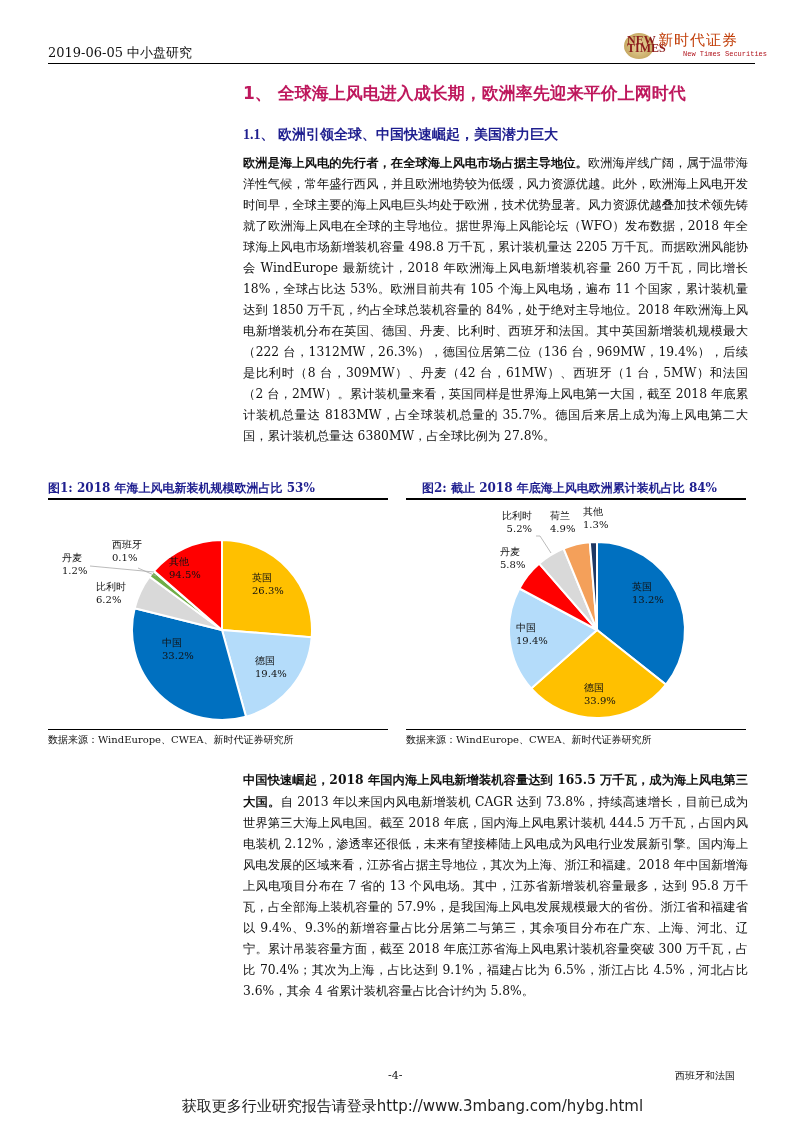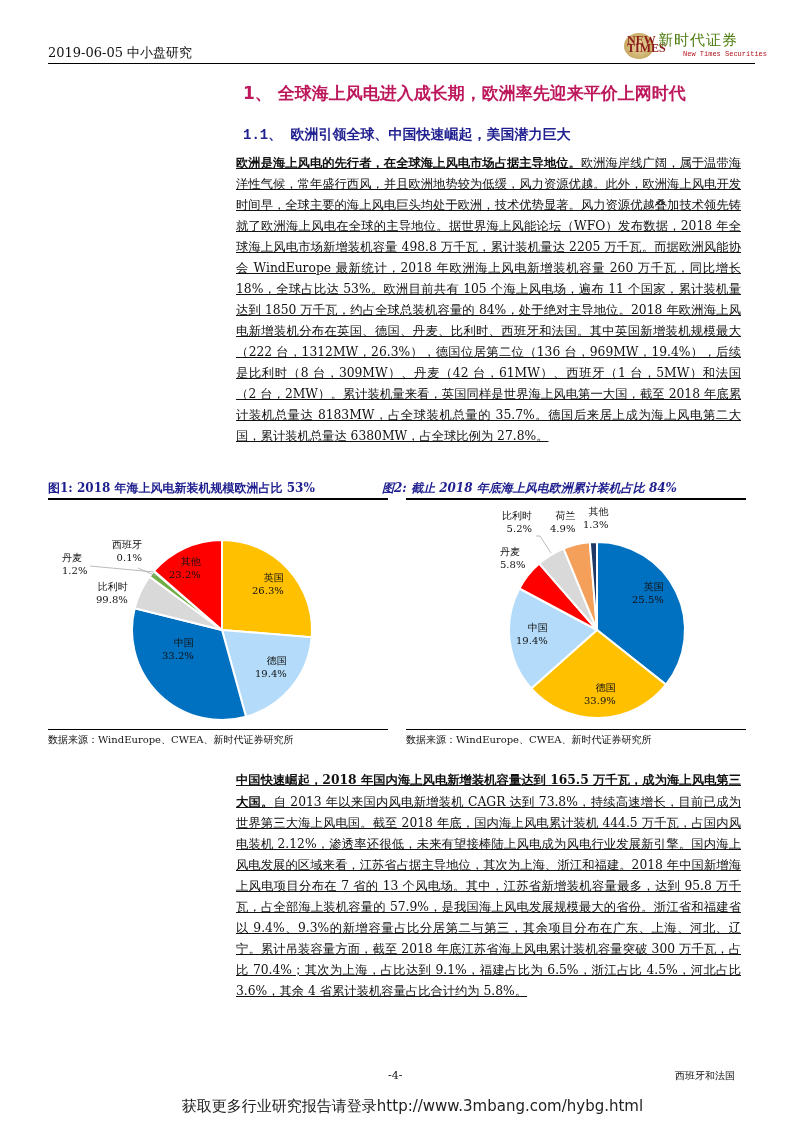--- a/index.html
+++ b/index.html
@@ -3,31 +3,31 @@
 <meta charset="utf-8">
 <style>
   html,body{margin:0;padding:0;background:#fff;}
   body{width:793px;height:1122px;position:relative;overflow:hidden;font-family:"DejaVu Serif","Liberation Serif",serif;color:#111;}
   .abs{position:absolute;}
   .hdr-left{left:48px;top:44px;font-size:13px;text-align:right;}
   .hdr-line{left:48px;top:63px;width:707px;height:1px;background:#000;}
   .logo{left:624px;top:31px;width:150px;height:30px;}
   .logo-circle{position:absolute;left:0;top:2px;width:30px;height:26px;border-radius:50%;background:radial-gradient(circle,#e9d7a0,#b9974b);}
   .logo-txt{position:absolute;left:3px;top:5px;font-size:12px;line-height:8px;color:#8b1b1b;font-family:Liberation Serif, serif;font-weight:bold;}
-  .logo-cn{position:absolute;left:34px;top:0;font-size:15px;color:#4d7c0f;letter-spacing:1px;}
+  .logo-cn{position:absolute;left:34px;top:0;font-size:15px;color:#c2410c;letter-spacing:1px;}
   .logo-en{position:absolute;left:36px;top:19px;font-size:7px;color:#b0121b;font-family:"Liberation Mono",monospace;margin-left:23px;}
   .h1{left:243px;top:82px;font-size:17px;font-weight:bold;color:#be185d;font-family:"DejaVu Sans","Liberation Sans",sans-serif;}
-  .h2{left:243px;top:126px;font-size:14px;font-weight:bold;color:#1f1f8f;font-family:Liberation Mono, monospace;}
-  .para{left:236px;width:505px;font-size:12.3px;line-height:21px;text-align:justify;text-decoration:underline;}
+  .h2{left:243px;top:126px;font-size:14px;font-weight:bold;color:#1f1f8f;font-family:Liberation Serif, serif;}
+  .para{left:243px;width:505px;font-size:12.3px;line-height:21px;text-align:justify;}
   .para b{font-weight:bold;}
   .fig-title{font-size:12px;font-weight:bold;color:#1f1f8f;}
   .fig-line{height:2px;background:#000;}
   .src-line{height:1px;background:#000;}
   .src{font-size:10px;}
-  .pie-label{position:absolute;font-size:10px;text-align:right;line-height:13px;white-space:nowrap;}
+  .pie-label{position:absolute;font-size:10px;text-align:left;line-height:13px;white-space:nowrap;}
   .footer-page{left:388px;top:1069px;font-size:11px;}
   .footer-right{left:675px;top:1069px;font-size:10px;}
   .banner{left:0;width:793px;top:1097px;text-align:center;font-size:15px;font-family:"DejaVu Sans","Liberation Sans",sans-serif;color:#222;padding-left:16px;}
 </style>
 </head>
 <body>
 
 <div class="abs hdr-left">2019-06-05 中小盘研究</div>
 <div class="abs logo">
   <div class="logo-circle"></div>
@@ -51,47 +51,47 @@
       <path d="M174,130 L198.02117903883382,216.7351310461009 A90,90 0 0 1 86.68860631589047,108.16606922841336 Z" fill="#0070c0" stroke="#fff" stroke-width="2"></path>
       <path d="M174,130 L86.68860631589047,108.16606922841336 A90,90 0 0 1 101.522290285999,76.64288618550471 Z" fill="#d9d9d9" stroke="#fff" stroke-width="2"></path>
       <path d="M174,130 L101.522290285999,76.64288618550471 A90,90 0 0 1 105.74742762401502,71.33496472292094 Z" fill="#70ad47" stroke="#fff" stroke-width="2"></path>
       <path d="M174,130 L105.74742762401502,71.33496472292094 A90,90 0 0 1 106.11737573375063,70.90728198223394 Z" fill="#ffffff" stroke="#fff" stroke-width="2"></path>
       <path d="M174,130 L106.11737573375063,70.90728198223394 A90,90 0 0 1 173.99999999999997,40 Z" fill="#ff0000" stroke="#fff" stroke-width="2"></path>
       <line x1="42" y1="66" x2="106" y2="72" stroke="#aaa" stroke-width="0.8"></line>
       <line x1="90" y1="68" x2="108" y2="76" stroke="#aaa" stroke-width="0.8"></line>
     </svg>
   <div class="pie-label" style="left:14px;top:51px;text-align:left;"><span>丹麦</span><br><span>1.2%</span></div>
   <div class="pie-label" style="left:64px;top:38px;"><span>西班牙</span><br><span>0.1%</span></div>
-  <div class="pie-label" style="left:48px;top:80px;"><span>比利时</span><br><span>99.8%</span></div>
-  <div class="pie-label" style="left:121px;top:55px;"><span>其他</span><br><span>23.2%</span></div>
+  <div class="pie-label" style="left:48px;top:80px;"><span>比利时</span><br><span>6.2%</span></div>
+  <div class="pie-label" style="left:121px;top:55px;"><span>其他</span><br><span>94.5%</span></div>
   <div class="pie-label" style="left:204px;top:71px;"><span>英国</span><br><span>26.3%</span></div>
   <div class="pie-label" style="left:207px;top:154px;"><span>德国</span><br><span>19.4%</span></div>
   <div class="pie-label" style="left:114px;top:136px;color:#111;"><span>中国</span><br><span>33.2%</span></div>
 </div>
 <div class="abs src-line" style="left:48px;top:729px;width:340px;"></div>
 <div class="abs src" style="left:48px;top:733px;">数据来源：WindEurope、CWEA、新时代证券研究所</div>
 
-<div class="abs fig-title" style="left:382px;top:480px;font-style:italic;">图2:   截止 2018 年底海上风电欧洲累计装机占比 84%</div>
+<div class="abs fig-title" style="left:422px;top:480px;">图2:   截止 2018 年底海上风电欧洲累计装机占比 84%</div>
 <div class="abs fig-line" style="left:406px;top:498px;width:340px;"></div>
 <div class="abs" style="left:406px;top:500px;width:340px;height:228px;">
   <svg id="pie2" width="340" height="228">
       <path d="M191,130 L191,42 A88,88 0 0 1 259.97302922108116,184.65090337833297 Z" fill="#0070c0" stroke="#fff" stroke-width="2"></path>
       <path d="M191,130 L259.97302922108116,184.65090337833297 A88,88 0 0 1 125.22270714764184,188.4580853690498 Z" fill="#ffc000" stroke="#fff" stroke-width="2"></path>
       <path d="M191,130 L125.22270714764184,188.4580853690498 A88,88 0 0 1 113.40313761734252,88.49425403191847 Z" fill="#b4dcfa" stroke="#fff" stroke-width="2"></path>
       <path d="M191,130 L113.40313761734252,88.49425403191847 A88,88 0 0 1 133.26796345032054,63.58455032278653 Z" fill="#ff0000" stroke="#fff" stroke-width="2"></path>
       <path d="M191,130 L133.26796345032054,63.58455032278653 A88,88 0 0 1 157.61112306948172,48.580205740135256 Z" fill="#d9d9d9" stroke="#fff" stroke-width="2"></path>
       <path d="M191,130 L157.61112306948172,48.580205740135256 A88,88 0 0 1 183.82718304785843,42.292812740510996 Z" fill="#f4a05a" stroke="#fff" stroke-width="2"></path>
       <path d="M191,130 L183.82718304785843,42.292812740510996 A88,88 0 0 1 190.99999999999997,42 Z" fill="#1f3864" stroke="#fff" stroke-width="2"></path>
       <polyline points="130,36 134,36 145,53" fill="none" stroke="#aaa" stroke-width="0.8"></polyline>
     </svg>
   <div class="pie-label" style="left:96px;top:9px;text-align:right;"><span>比利时</span><br><span>5.2%</span></div>
   <div class="pie-label" style="left:144px;top:9px;"><span>荷兰</span><br><span>4.9%</span></div>
   <div class="pie-label" style="left:177px;top:5px;"><span>其他</span><br><span>1.3%</span></div>
   <div class="pie-label" style="left:94px;top:45px;text-align:left;"><span>丹麦</span><br><span>5.8%</span></div>
-  <div class="pie-label" style="left:226px;top:80px;"><span>英国</span><br><span>25.5%</span></div>
+  <div class="pie-label" style="left:226px;top:80px;"><span>英国</span><br><span>13.2%</span></div>
   <div class="pie-label" style="left:110px;top:121px;"><span>中国</span><br><span>19.4%</span></div>
   <div class="pie-label" style="left:178px;top:181px;"><span>德国</span><br><span>33.9%</span></div>
 </div>
 <div class="abs src-line" style="left:406px;top:729px;width:340px;"></div>
 <div class="abs src" style="left:406px;top:733px;">数据来源：WindEurope、CWEA、新时代证券研究所</div>
 
 <div class="abs para" style="top:769px;"><b>中国快速崛起，2018 年国内海上风电新增装机容量达到 165.5 万千瓦，成为海上风电第三大国。</b><span>自 2013 年以来国内风电新增装机 CAGR 达到 73.8%，持续高速增长，目前已成为世界第三大海上风电国。截至 2018 年底，国内海上风电累计装机 444.5 万千瓦，占国内风电装机 2.12%，渗透率还很低，未来有望接棒陆上风电成为风电行业发展新引擎。国内海上风电发展的区域来看，江苏省占据主导地位，其次为上海、浙江和福建。2018 年中国新增海上风电项目分布在 7 省的 13 个风电场。其中，江苏省新增装机容量最多，达到 95.8 万千瓦，占全部海上装机容量的 57.9%，是我国海上风电发展规模最大的省份。浙江省和福建省以 9.4%、9.3%的新增容量占比分居第二与第三，其余项目分布在广东、上海、河北、辽宁。累计吊装容量方面，截至 2018 年底江苏省海上风电累计装机容量突破 300 万千瓦，占比 70.4%；其次为上海，占比达到 9.1%，福建占比为 6.5%，浙江占比 4.5%，河北占比 3.6%，其余 4 省累计装机容量占比合计约为 5.8%。</span></div>
 
 <div class="abs footer-page">-4-</div>
 <div class="abs footer-right">西班牙和法国</div>

